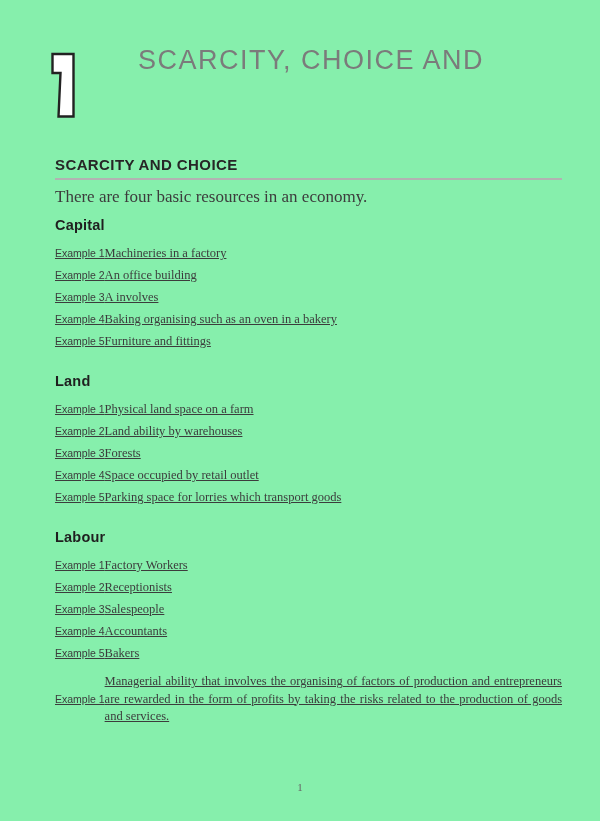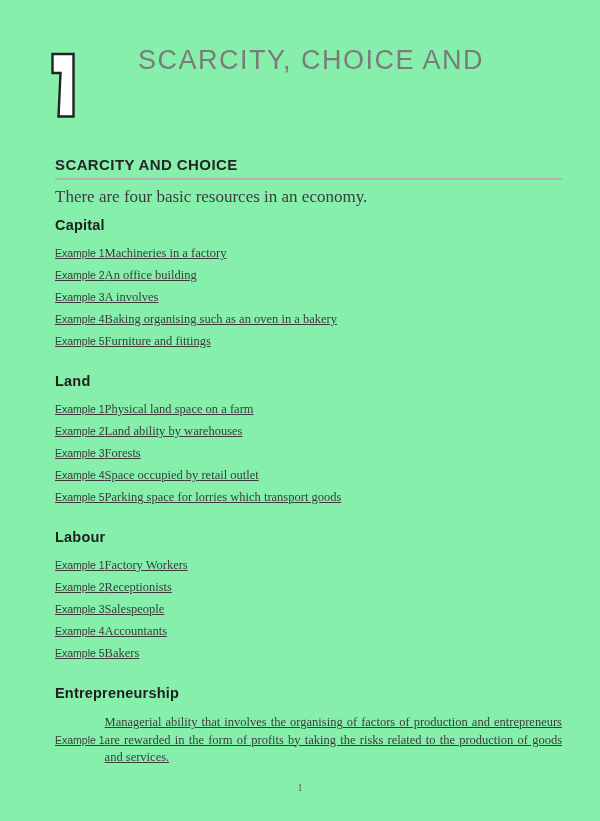--- a/index.html
+++ b/index.html
@@ -151,21 +151,20 @@
       <div class="row">
         <span class="lbl">Example 4</span>
         <span class="txt">Accountants</span>
       </div>
       <div class="row">
         <span class="lbl">Example 5</span>
         <span class="txt">Bakers</span>
       </div>
     </div>
 
-    <h3 class="category-heading spaced">Entrepreneurship</h3>
     <div class="examples">
       <div class="row">
         <span class="lbl">Example 1</span>
         <span class="txt multiline">Managerial ability that involves the organising of factors of production and entrepreneurs are rewarded in the form of profits by taking the risks related to the production of goods and services.</span>
       </div>
     </div>
 
   </div>
 
   <div class="page-number">1</div>

